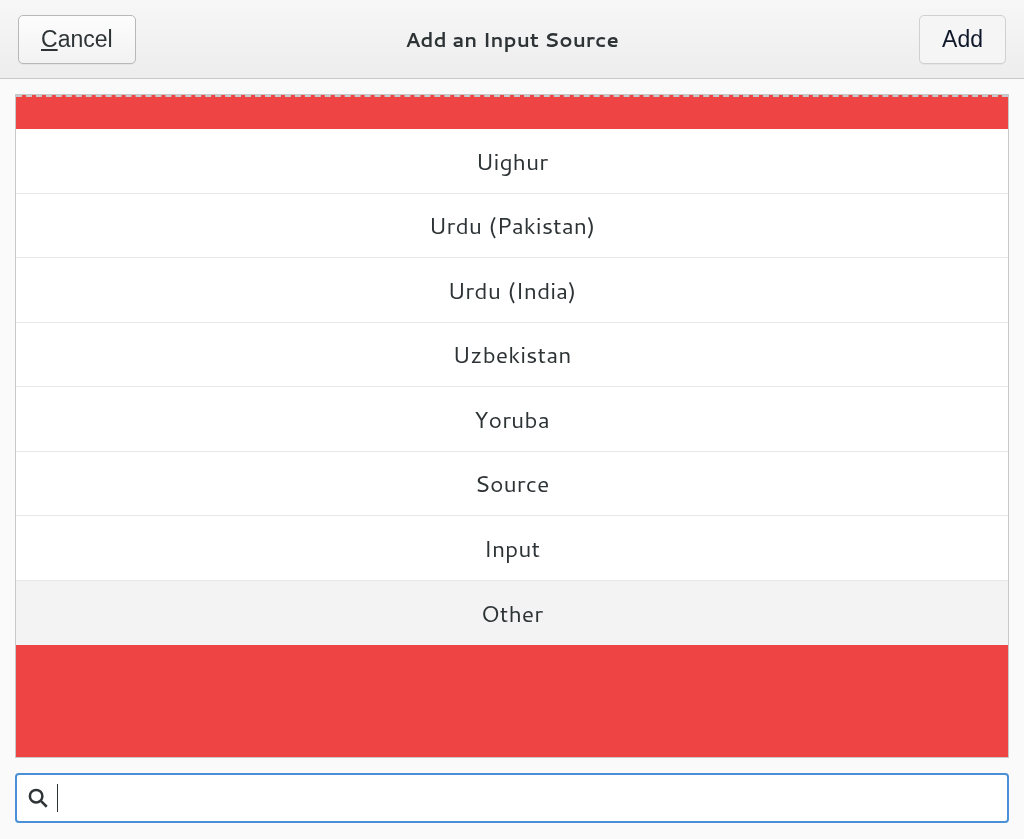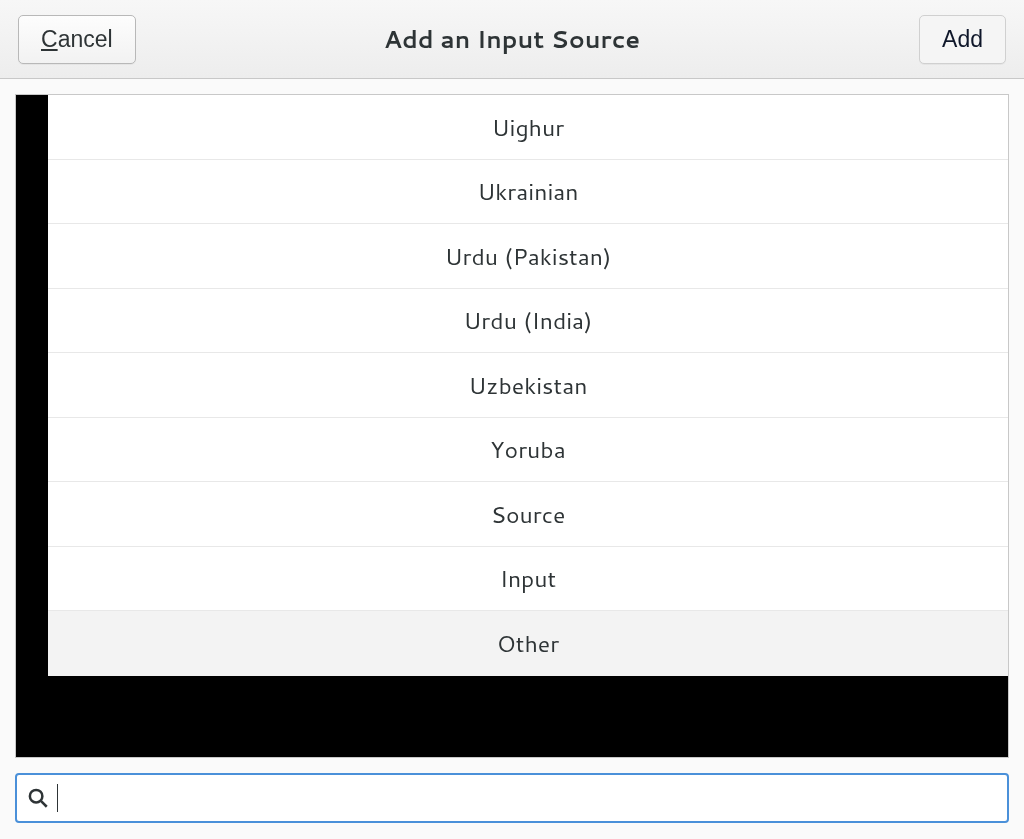--- a/index.html
+++ b/index.html
@@ -23,21 +23,21 @@
       display: flex;
       align-items: center;
       justify-content: space-between;
       padding: 0 18px;
       position: relative;
     }
     .header-title {
       position: absolute;
       left: 50%;
       transform: translateX(-50%);
-      font-size: 24px;
+      font-size: 20px;
       font-weight: bold;
       color: #2e3436;
     }
     .btn {
       height: 49px;
       padding: 0 22px;
       border: 1px solid #b8b8b8;
       border-radius: 5px;
       font-size: 23px;
       background: linear-gradient(to bottom, #fdfdfd 0%, #f2f2f2 100%);
@@ -60,22 +60,23 @@
     .content {
       flex: 1;
       padding: 15px 15px 0 15px;
       display: flex;
       flex-direction: column;
       min-height: 0;
     }
     .list-frame {
       flex: 1;
       border: 1px solid #c8c8c8;
-      background: #000000;
-      display: flex;
+      background: #ef4444;
+      display: flex;
+      flex-direction: column;
       overflow: hidden;
       gap: 32px;
     }
     .top-dashed {
       height: 1px;
       border-top: 2px dashed #c8c8c8;
       margin-top: 0;
     }
     .list {
       flex: 1;
@@ -152,23 +153,20 @@
     <span>Add</span>
   </button>
 </div>
 
 <div class="content">
   <div class="list-frame">
     <div class="top-dashed"></div>
     <div class="list" id="source-list">
         <div class="list-item">
           <span>Uighur</span>
-        </div>
-        <div class="list-item">
-          <span>Ukrainian</span>
         </div>
         <div class="list-item">
           <span>Urdu (Pakistan)</span>
         </div>
         <div class="list-item">
           <span>Urdu (India)</span>
         </div>
         <div class="list-item">
           <span>Uzbekistan</span>
         </div>

